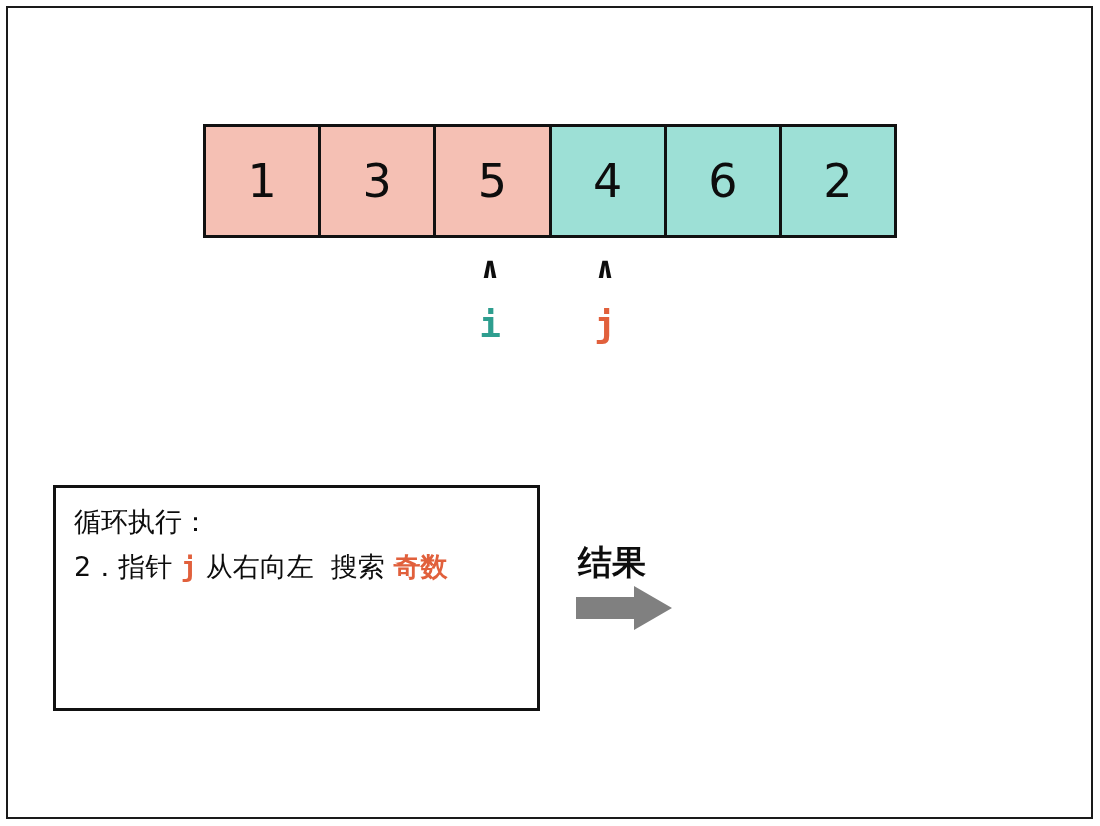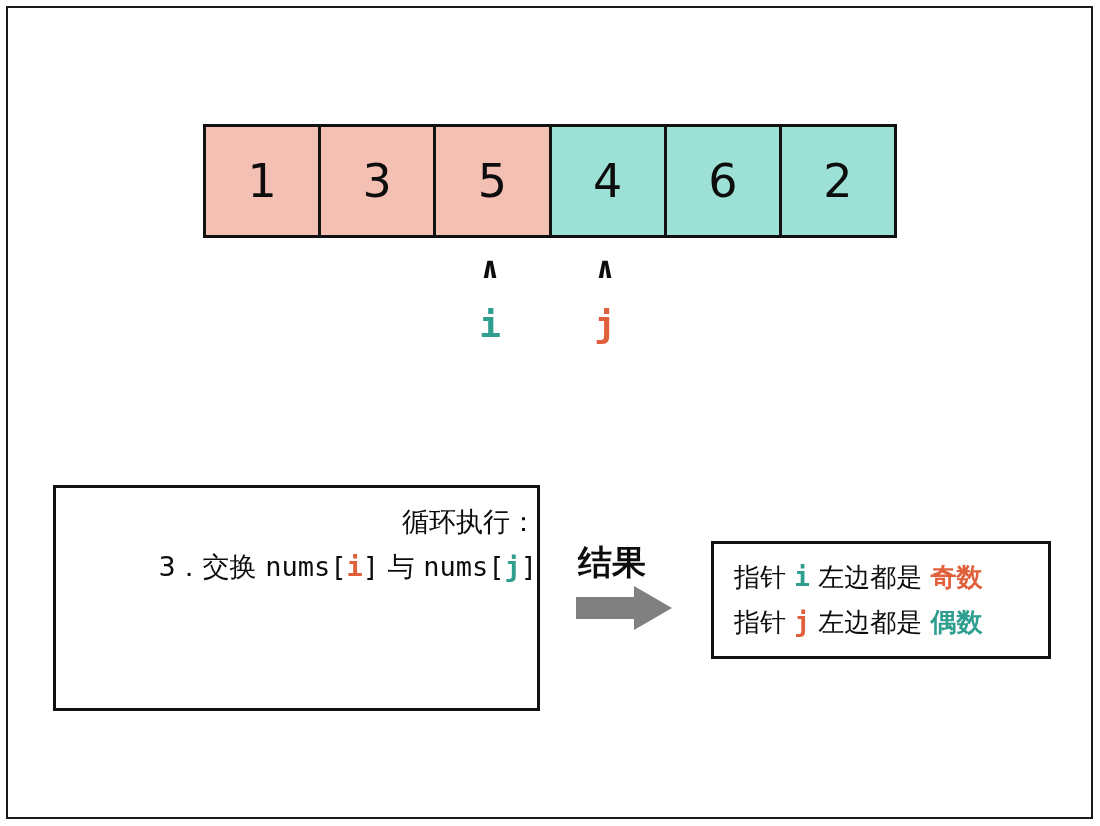--- a/index.html
+++ b/index.html
@@ -87,21 +87,20 @@
   #steps-box {
     position: absolute;
     left: 53px;
     top: 485px;
     width: 487px;
     height: 226px;
     border: 3px solid #111111;
     box-sizing: border-box;
     background: #ffffff;
     padding: 16px 0 0 18px;
-    text-align: right;
   }
   #steps-title {
     font-family: "DejaVu Sans", "Liberation Sans", sans-serif;
     font-size: 27px;
     color: #0d0d0d;
     line-height: 1.35;
     margin-bottom: 6px;
   }
   .step-line {
     font-family: "DejaVu Sans", "Liberation Sans", sans-serif;
@@ -199,27 +198,23 @@
     <div class="pointer-label teal">i</div>
   </div>
   <div class="pointer-group" id="pointer-j">
     <div class="pointer-caret">∧</div>
     <div class="pointer-label orange">j</div>
   </div>
 
   <div id="steps-box">
     <div id="steps-title">循环执行：</div>
     <div id="steps-lines">
-        <div class="step-line"><span>3．</span><span>交换 </span><span class="mono">nums[</span><span class="tok orange">i</span><span class="mono">]</span><span> 与 </span><span class="mono">nums[</span><span class="tok teal">j</span><span class="mono">]</span></div>
+        <div class="step-line"><span>2．</span><span>指针 </span><span class="tok orange">j</span><span> 从右向左  搜索 </span><span class="bold orange">奇数</span></div>
       </div>
   </div>
 
   <div id="result-label">结果</div>
   <svg id="arrow-icon" viewBox="0 0 96 44">
     <polygon points="0,11 58,11 58,0 96,22 58,44 58,33 0,33" fill="#808080"></polygon>
   </svg>
 
-  <div id="result-box">
-      <div class="result-line"><span>指针 </span><span class="tok teal">i</span><span> 左边都是 </span><span class="bold orange">奇数</span></div>
-      <div class="result-line"><span>指针 </span><span class="tok orange">j</span><span> 左边都是 </span><span class="bold teal">偶数</span></div>
-    </div>
 
 </div>
 
 </body></html>

